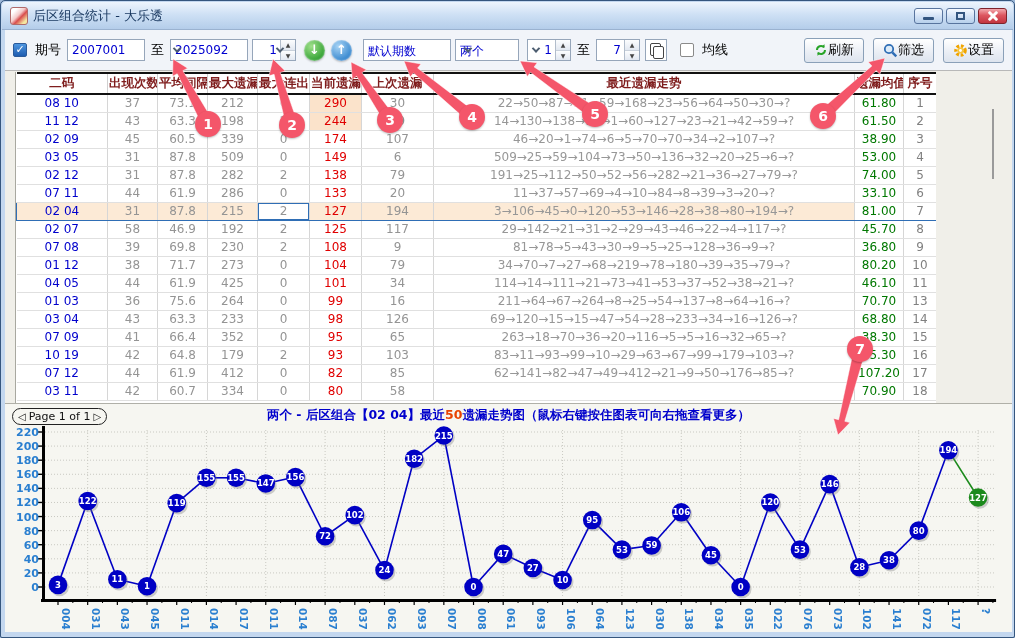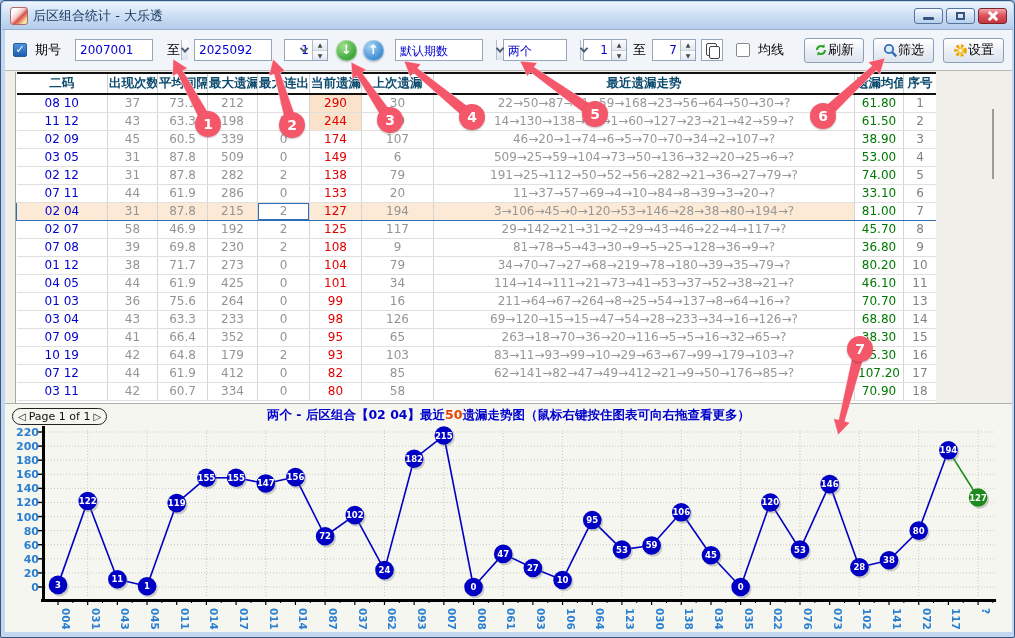--- a/index.html
+++ b/index.html
@@ -16,21 +16,21 @@
   .wbtn.max::after{content:"";position:absolute;left:9px;right:9px;top:3px;bottom:3px;border:2px solid #33557f;}
   .wbtn.close{background:linear-gradient(#f2a9ae,#dd5660 45%,#c23440);border-color:#7e232b;}
   .wbtn.close::before,.wbtn.close::after{content:"";position:absolute;left:50%;top:50%;width:12px;height:3px;background:#fff;border-radius:1px;}
   .wbtn.close::before{transform:translate(-50%,-50%) rotate(45deg);}
   .wbtn.close::after{transform:translate(-50%,-50%) rotate(-45deg);}
   
   .toolbar{position:absolute;left:4px;top:29px;width:1007px;height:41px;background:#f1f4f9;border-bottom:1px solid #b8b8b8;display:flex;align-items:center;padding:0 8px;font-size:13px;color:#000;}
   .cb{width:14px;height:14px;border:1px solid #2a5a9a;border-radius:2px;background:linear-gradient(#4e96e0,#1e5cb0);color:#fff;font-size:11px;line-height:12px;text-align:center;margin-right:4px;}
   .cb.off{background:#fff;border-color:#8a8a8a;color:transparent;}
   .tblabel{margin:0 4px;}
-  .combo{display:flex;align-items:stretch;height:22px;background:#fff;border:1px solid #96a6ba;margin:0 10px;gap:44px;}
+  .combo{display:flex;align-items:stretch;height:22px;background:#fff;border:1px solid #96a6ba;margin:0 2px;gap:44px;}
   .combo-val{color:#0000d0;font-size:12px;padding:3px 4px 0 4px;flex:1;white-space:nowrap;}
   .combo-btn{width:17px;background:linear-gradient(#fdfdfe,#dee5ef);border-left:1px solid #b2bdcb;display:flex;align-items:center;justify-content:center;}
   .chev{width:6px;height:6px;border-right:2px solid #4d5d70;border-bottom:2px solid #4d5d70;transform:rotate(45deg) translate(-1px,-1px);}
   .spin{display:flex;height:22px;border:1px solid #96a6ba;background:#fff;margin:0 2px;}
   .spin-val{width:27px;text-align:right;color:#0000d0;font-size:12px;padding:3px 3px 0 0;}
   .spin-btns{display:flex;flex-direction:column;width:15px;border-left:1px solid #b2bdcb;}
   .spin-btns span{flex:1;font-size:6px;line-height:9px;text-align:center;background:linear-gradient(#fcfdfe,#e2e8f1);color:#444;}
   .spin-btns span:first-child{border-bottom:1px solid #c8d0da;}
   .roundbtn{width:21px;height:21px;border-radius:50%;margin:0 3px;color:#fff;font-weight:bold;font-size:13px;line-height:20px;text-align:center;box-shadow:inset 0 0 2px rgba(255,255,255,.8),0 1px 2px rgba(0,0,0,.25);}
   .roundbtn.green{background:radial-gradient(circle at 35% 30%,#9fe08a,#37a437 70%,#1f7a1f);}
@@ -38,21 +38,21 @@
   .copybtn{width:22px;height:22px;border:1px solid #96a6ba;background:#fff;margin:0 3px;position:relative;}
   .copybtn::before{content:"";position:absolute;left:4px;top:3px;width:9px;height:11px;border:1.5px solid #444;border-radius:2px;background:#fff;}
   .copybtn::after{content:"";position:absolute;left:7px;top:6px;width:9px;height:11px;border:1.5px solid #444;border-radius:2px;background:#fff;}
   .tb-right{margin-left:auto;display:flex;gap:9px;}
   .pushbtn{height:25px;display:flex;align-items:center;gap:0;padding:0 9px;font-size:13px;color:#000;
     border:1px solid #8aa0b8;border-radius:3px;background:linear-gradient(#ffffff,#e9edf4 60%,#dde4ee);}
   
   .tablezone{position:absolute;left:4px;top:70px;width:1007px;height:332px;background:#f0efe9;overflow:hidden;}
   .gridwrap{position:absolute;left:10px;top:1px;width:921px;height:331px;overflow:hidden;background:#fff;border-left:1px solid #a8a8a0;}
   table.grid{border-collapse:collapse;table-layout:fixed;width:920px;background:#fff;}
-  .grid th{height:21px;font-size:12.5px;font-weight:bold;color:#0c4a6e;border-top:2px solid #111;border-bottom:2px solid #111;border-right:1px solid #cfcfcf;white-space:nowrap;overflow:hidden;}
+  .grid th{height:21px;font-size:12.5px;font-weight:bold;color:#7f1d1d;border-top:2px solid #111;border-bottom:2px solid #111;border-right:1px solid #cfcfcf;white-space:nowrap;overflow:hidden;}
   .grid td{height:18px;font-size:12px;text-align:center;border-right:1px solid #d6d6d6;border-bottom:1px solid #e0e0e0;white-space:nowrap;overflow:hidden;padding:0 1px;}
   .c0{color:#0000cc;}
   .c1,.c2,.c3,.c4,.c6{color:#949494;}
   .c5{color:#e00000;}
   .c7{color:#979797;font-size:11px;}
   .c8{color:#007800;}
   .c9{color:#808080;}
   tr.sel td{background:#fcead6;border-top:1px solid #2f6eb5;border-bottom:1px solid #2f6eb5;}
   tr.sel td.c8,tr.sel td.c9{background:#fff;margin-top:26px;}
   tr.sel td.c0{border-left:1px solid #2f6eb5;}

